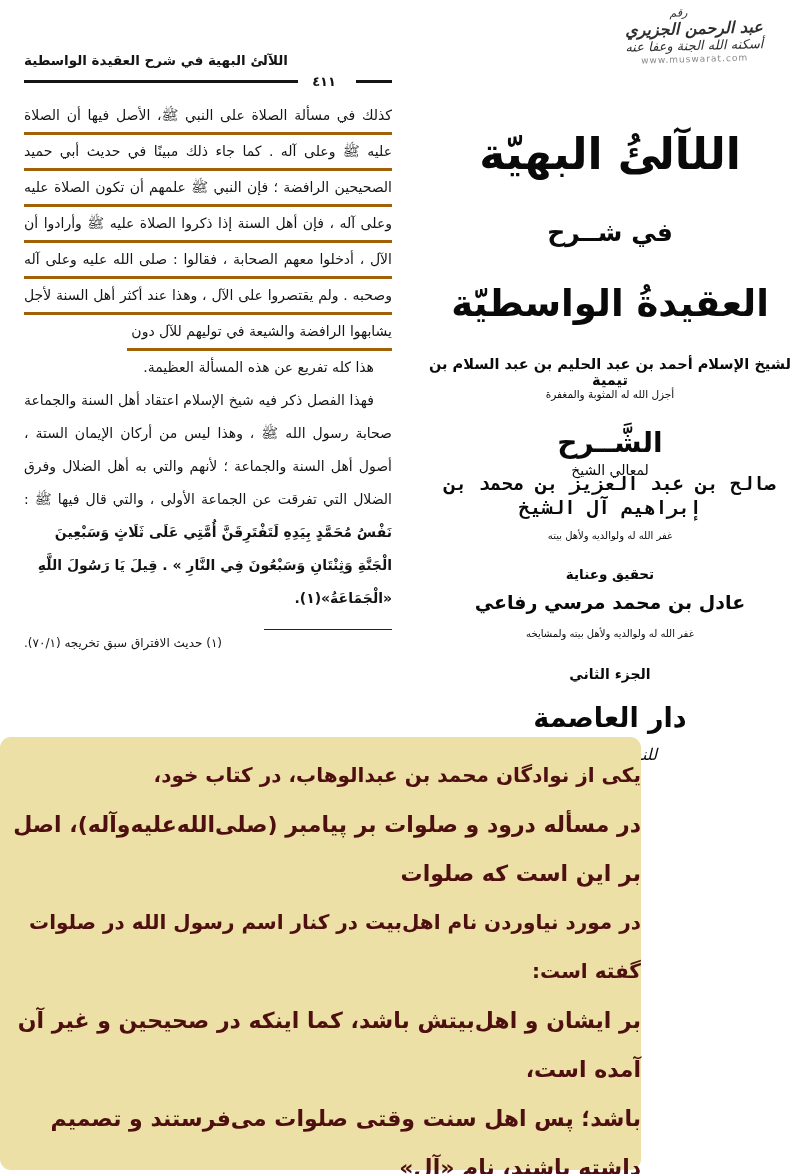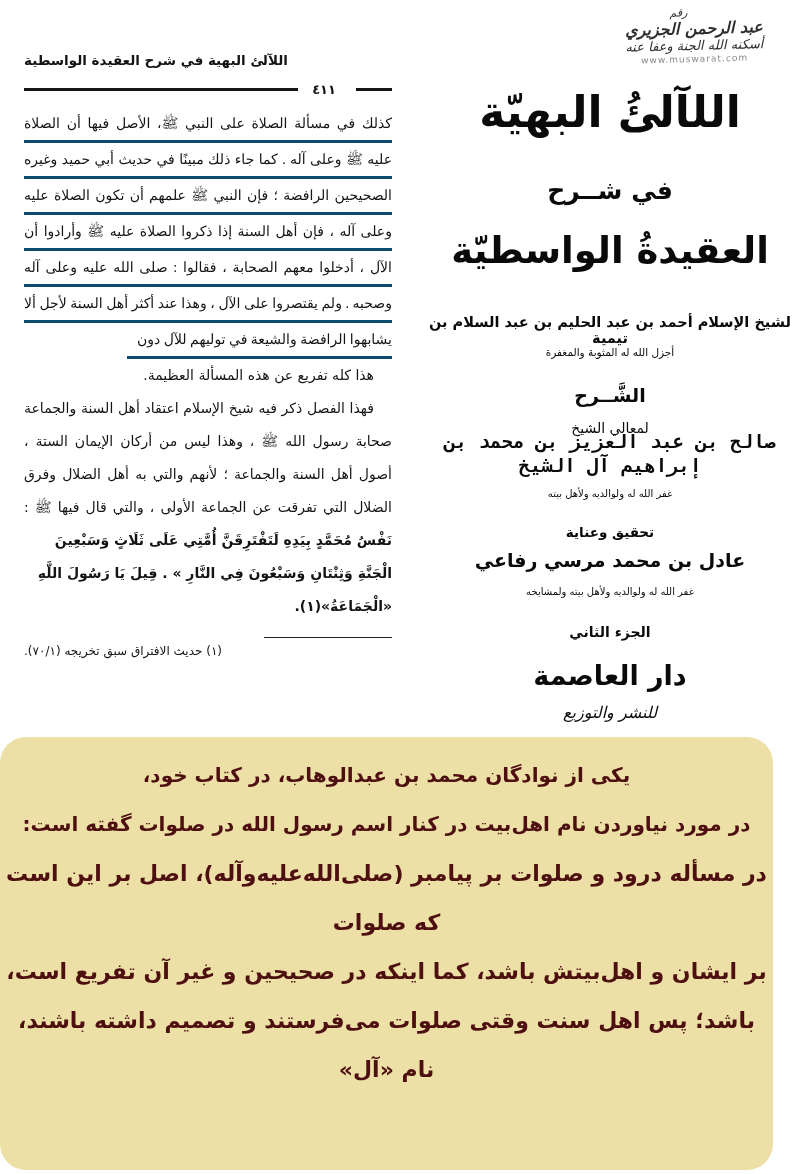--- a/index.html
+++ b/index.html
@@ -11,44 +11,44 @@
          transform:rotate(-1.5deg);font-style:italic;}
   .stamp .s1{font-size:11px;margin-right:30px;}
   .stamp .s2{font-size:16px;font-weight:bold;}
   .stamp .s3{font-size:13px;}
   .stamp .url{font-style:normal;font-size:9px;color:#8a8a8a;letter-spacing:1px;margin-top:1px;}
 
   
   .page-left{position:absolute;left:24px;top:52px;width:368px;direction:rtl;color:#141414;}
   .pl-title{font-weight:bold;font-size:13.5px;text-align:left;direction:rtl;
             white-space:nowrap;overflow:hidden;}
-  .pl-rule{display:flex;align-items:center;margin-top:14px;direction:rtl;}
+  .pl-rule{display:flex;align-items:center;margin-top:6px;direction:rtl;}
   .pl-rule .long{flex:1;border-top:3px solid #151515;}
   .pl-rule .num{font-size:13px;font-weight:bold;padding:0 14px;}
   .pl-rule .short{width:36px;border-top:3px solid #151515;margin-left:6px;}
   .pl-body{margin-top:10px;font-size:14px;line-height:33px;}
   .bl{height:33px;overflow:hidden;}
   .j{text-align:justify;text-align-last:justify;}
   .r{text-align:right;}
   .ind{padding-right:18px;}
-  .u{border-bottom:3px solid #0c4a6e;font-family:Liberation Serif, serif;}
+  .u{border-bottom:3px solid #a16207;}
   .upart{width:72%;margin-left:auto;margin-right:0;}
   .b{font-weight:bold;text-align:right;}
   .fn-sep{width:128px;border-top:1.5px solid #222;margin:14px 0 6px auto;margin-right:0;}
   .fn{font-size:12px;text-align:left;}
 
   
   .page-right{position:absolute;left:414px;top:0;width:392px;text-align:center;direction:rtl;
               color:#0a0a0a;}
-  .rp{position:absolute;left:0;width:100%;text-align:center;}
+  .rp{position:absolute;left:0;width:100%;text-align:center;margin-top:42px;}
   .t-big{font-weight:bold;letter-spacing:1px;}
 
   
-  .panel{position:absolute;left:0;top:737px;width:773px;height:433px;background:#ece0a7;
-         border-radius:26px;direction:rtl;text-align:center;color:#4e0f10;
+  .panel{position:absolute;left:0;top:737px;width:641px;height:433px;background:#ece0a7;
+         border-radius:11px;direction:rtl;text-align:right;color:#4e0f10;
          padding-top:14px;box-sizing:border-box;font-weight:bold;}
   .pline{line-height:49px;font-size:22px;}
   .pline.sm{font-size:20px;}
 </style>
 </head>
 <body>
 
 <div class="canvas">
 
   <div class="stamp">
@@ -84,42 +84,42 @@
       <div class="bl r b">«الْجَمَاعَةُ»(١).</div>
     </div>
 
     <div class="fn-sep"></div>
     <div class="fn">(١) حديث الافتراق سبق تخريجه (٧٠/١).</div>
   </div>
 
   <div class="page-right">
     <div class="rp t-big" style="top:86px;font-size:44px;">اللآلئُ البهيّة</div>
     <div class="rp t-big" style="top:176px;font-size:25px;">في شــرح</div>
-    <div class="rp t-big" style="top:229px;font-size:37px;">العقيدةُ الواسطيّة</div>
+    <div class="rp t-big" style="top:240px;font-size:37px;">العقيدةُ الواسطيّة</div>
 
     <div class="rp" style="top:314px;font-size:14.5px;font-weight:bold;">لشيخ الإسلام أحمد بن عبد الحليم بن عبد السلام بن تيمية</div>
     <div class="rp" style="top:346px;font-size:10.5px;">أجزل الله له المثوبة والمغفرة</div>
 
-    <div class="rp t-big" style="top:384px;font-size:19px;">الشَّــرح</div>
+    <div class="rp t-big" style="top:384px;font-size:28px;">الشَّــرح</div>
     <div class="rp" style="top:420px;font-size:14px;">لمعالي الشيخ</div>
     <div class="rp t-big" style="top:430px;font-size:19px;font-family:Liberation Mono, monospace;">صالح بن عبد العزيز بن محمد بن إبراهيم آل الشيخ</div>
     <div class="rp" style="top:488px;font-size:10px;">غفر الله له ولوالديه ولأهل بيته</div>
 
     <div class="rp" style="top:524px;font-size:13.5px;font-weight:bold;">تحقيق وعناية</div>
     <div class="rp t-big" style="top:549px;font-size:19px;">عادل بن محمد مرسي رفاعي</div>
     <div class="rp" style="top:586px;font-size:10px;">غفر الله له ولوالديه ولأهل بيته ولمشايخه</div>
 
     <div class="rp" style="top:624px;font-size:14px;font-weight:bold;">الجزء الثاني</div>
 
     <div class="rp t-big" style="top:660px;font-size:27px;">دار العاصمة</div>
     <div class="rp" style="top:703px;font-size:16px;font-style:italic;">للنشر والتوزيع</div>
   </div>
 
   <div class="panel">
     <div class="pline sm">یکی از نوادگان محمد بن عبدالوهاب، در کتاب خود،</div>
+    <div class="pline">در مسأله درود و صلوات بر پیامبر (صلی‌الله‌علیه‌وآله)، اصل بر این است که صلوات</div>
     <div class="pline sm">در مورد نیاوردن نام اهل‌بیت در کنار اسم رسول الله در صلوات گفته است:</div>
-    <div class="pline">در مسأله درود و صلوات بر پیامبر (صلی‌الله‌علیه‌وآله)، اصل بر این است که صلوات</div>
-    <div class="pline">بر ایشان و اهل‌بیتش باشد، کما اینکه در صحیحین و غیر آن تفريع است،</div>
+    <div class="pline">بر ایشان و اهل‌بیتش باشد، کما اینکه در صحیحین و غیر آن آمده است،</div>
     <div class="pline">باشد؛ پس اهل سنت وقتی صلوات می‌فرستند و تصمیم داشته باشند، نام «آل»</div>
 
   </div>
 
 </div>
 
 </body></html>

